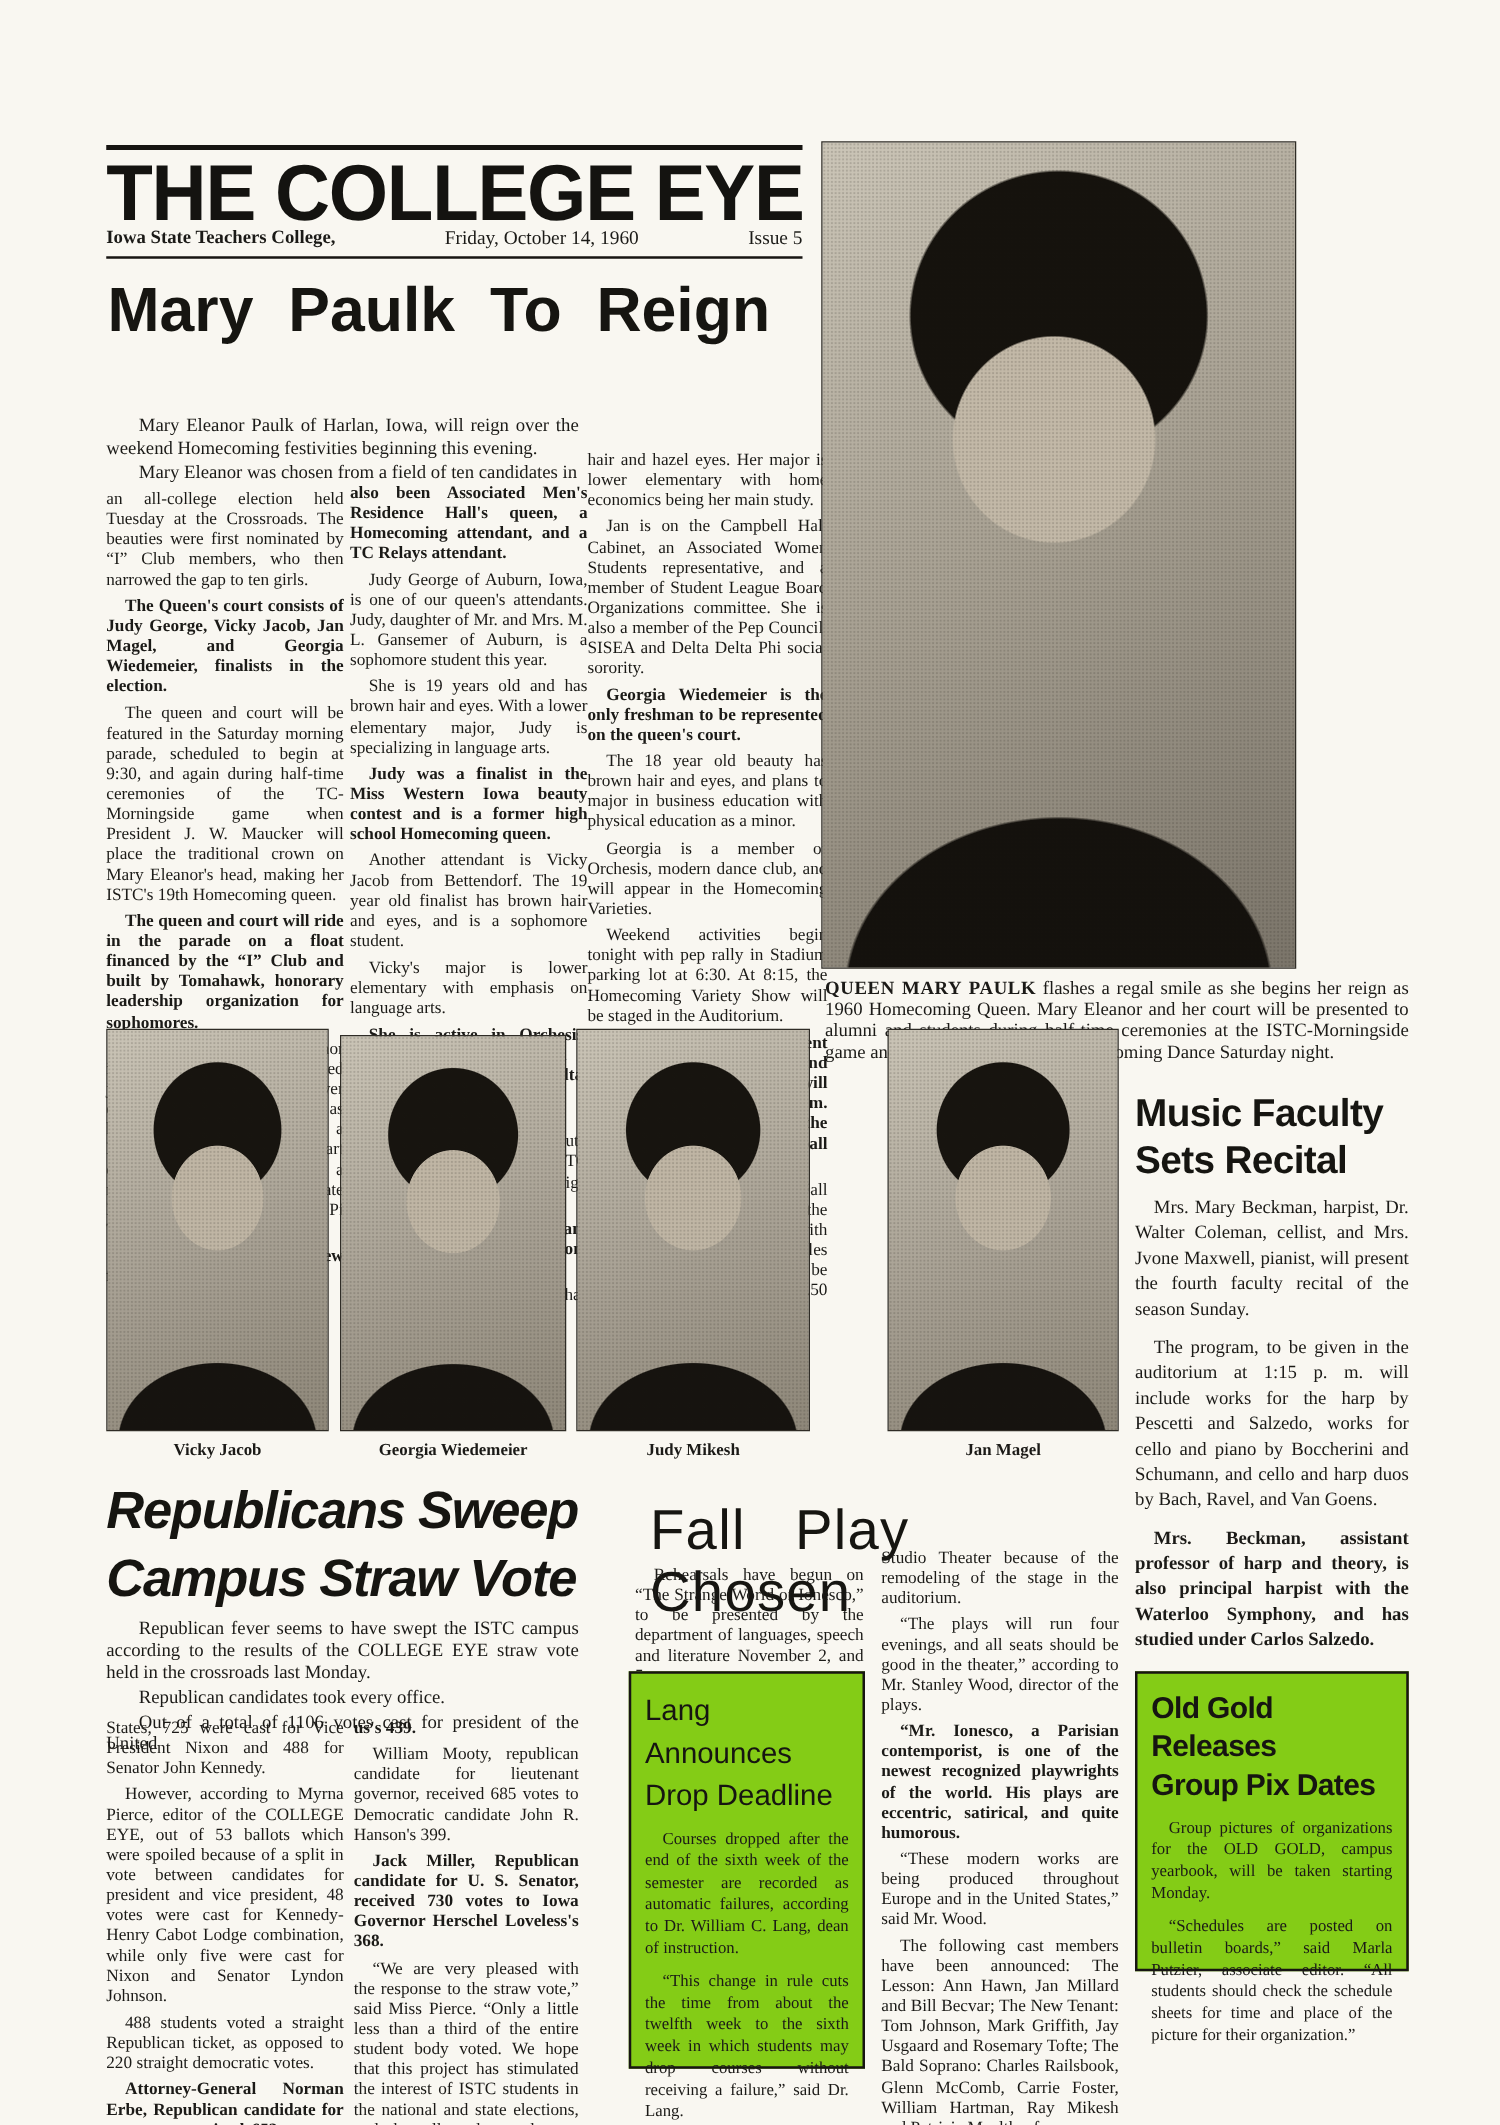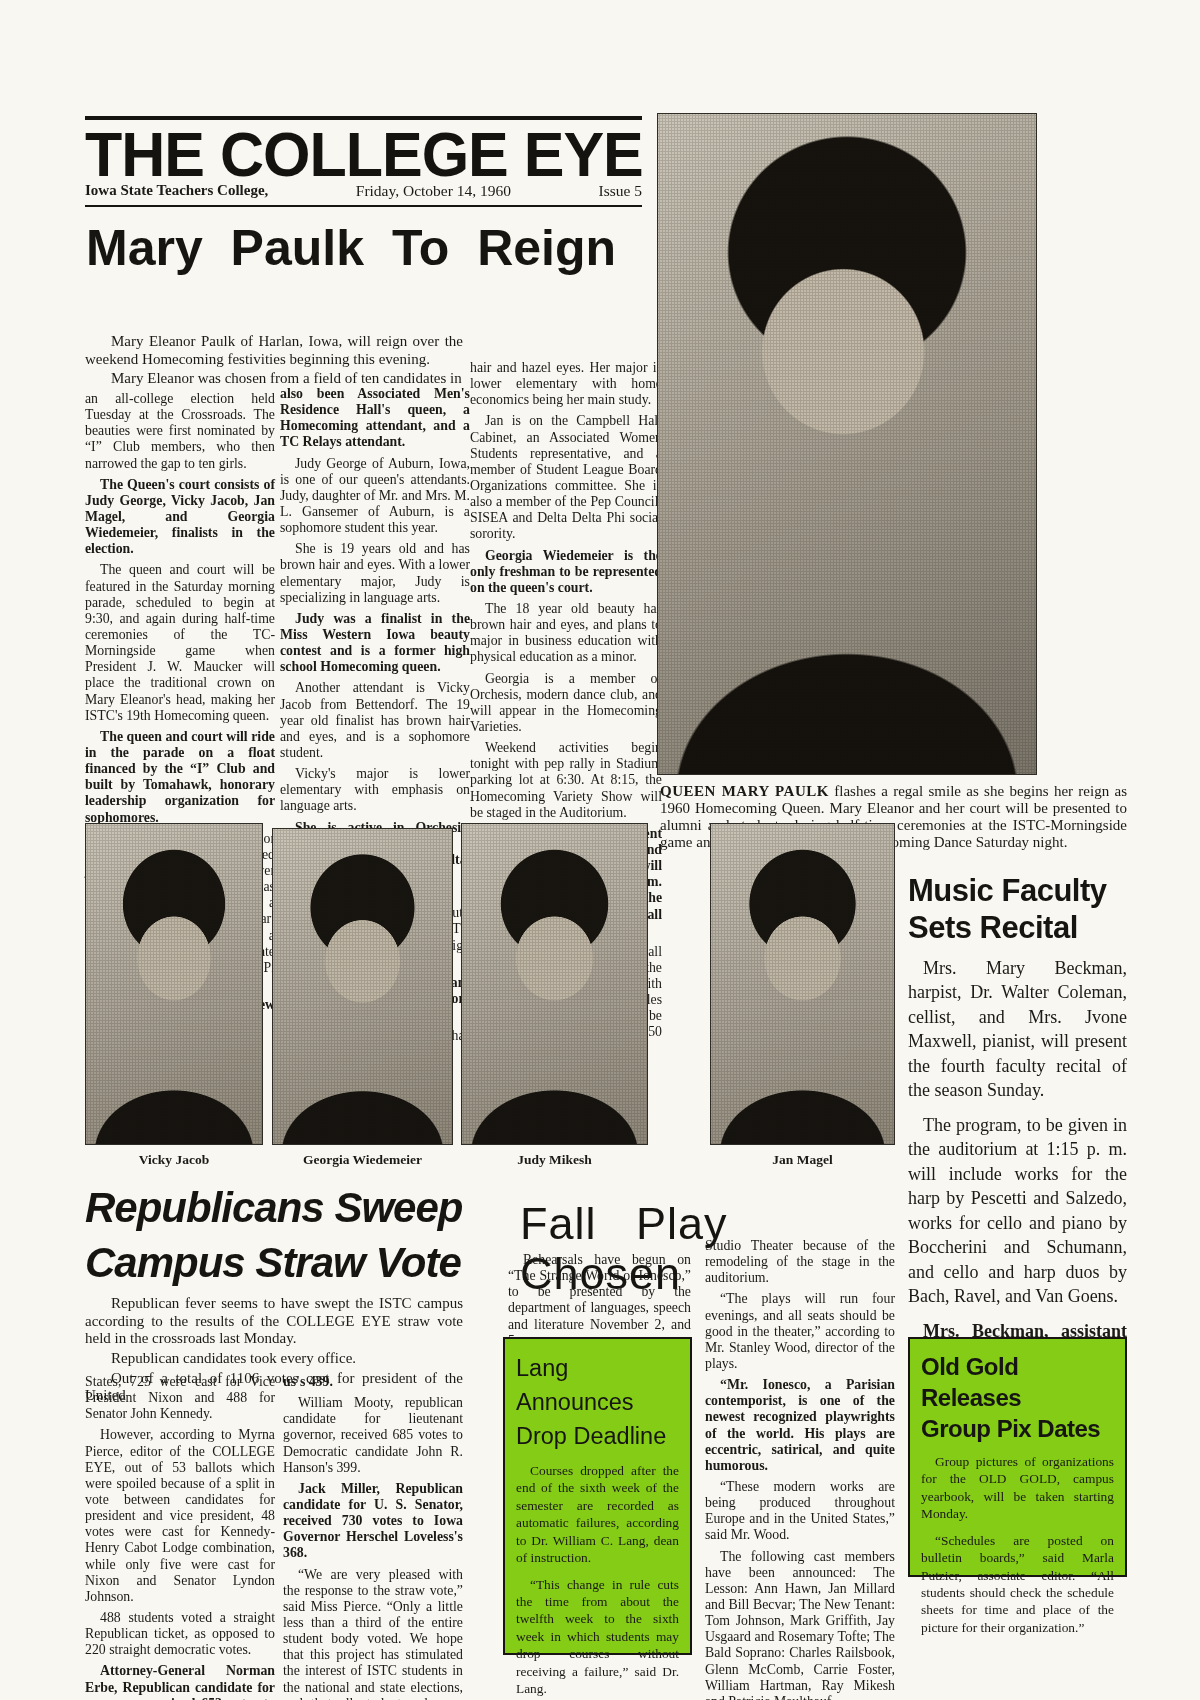--- a/index.html
+++ b/index.html
@@ -36,21 +36,21 @@
   .bodycol p { margin:0 0 5px 0; font-size:13.8px; line-height:1.17; text-align:justify; text-indent:15px; }
   .bodycol p.ni { text-indent:0; }
   .bodycol p.b  { font-weight:bold; }
   .leadtext p { margin:0 0 2px 0; font-size:15px; line-height:1.18; text-align:justify; text-indent:26px; }
   .col { position:absolute; }
 
   .caption { position:absolute; left:660px; top:783px; width:467px; font-size:15px; line-height:1.14; text-align:justify; }
   .caption .cap-lead { font-weight:bold; letter-spacing:0.5px; }
 
   .music-col { position:absolute; left:908px; top:872px; width:219px; }
-  .music-col .mbody p { margin:10px 0 0 0; font-size:18px; line-height:1.36; text-align:justify; text-indent:15px; }
+  .music-col .mbody p { margin:10px 0 0 0; font-size:15px; line-height:1.36; text-align:justify; text-indent:15px; }
   .music-col .mbody p.b { font-weight:bold; }
   .music-col .mbody { margin-top:8px; }
 
   
   .photo { position:absolute; border:1px solid #2f2c26; overflow:hidden; }
   .photo::after { content:""; position:absolute; inset:0;
       background-image: radial-gradient(rgba(25,22,16,.16) 1px, rgba(0,0,0,0) 1.2px);
       background-size:3px 3px; }
   .queen-photo {
       background:

